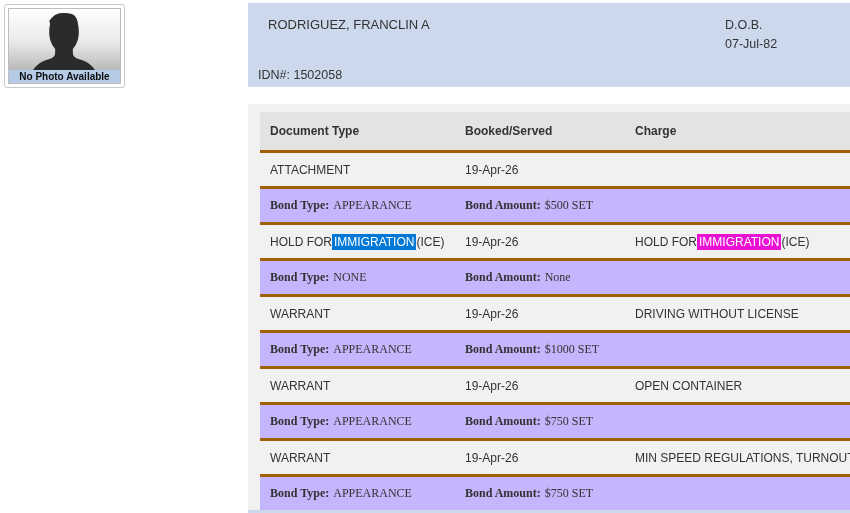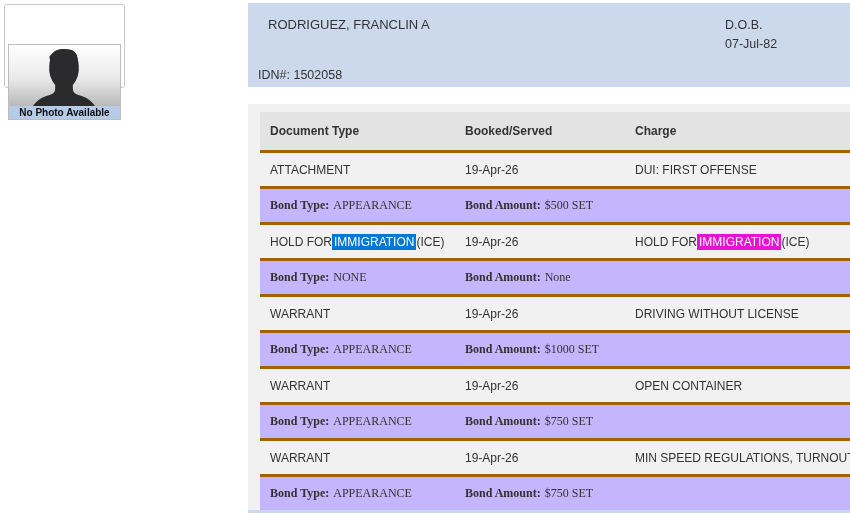--- a/index.html
+++ b/index.html
@@ -4,21 +4,21 @@
 <style>
   * { margin:0; padding:0; box-sizing:border-box; }
   html,body { width:850px; height:513px; background:#ffffff; overflow:hidden;
     font-family:"Liberation Sans","DejaVu Sans",sans-serif; }
 
   
   .photo-card { position:absolute; left:4px; top:4px; width:121px; height:84px;
     background:#ffffff; border:1px solid #c9c9c9; border-radius:3px; padding:3px; }
   .photo-inner { position:relative; width:100%; height:100%;
     background:linear-gradient(180deg,#ffffff 0%,#e9e9e9 45%,#a3a3a3 100%);
-    border:1px solid #bdbdbd; overflow:hidden;margin-top:36px; }
+    border:1px solid #bdbdbd; overflow:hidden; }
   .photo-inner svg { position:absolute; left:0; top:0; width:100%; height:100%; }
   .photo-caption { position:absolute; left:0; right:0; bottom:0; height:13px;
     background:#b5cbe8; color:#0d0d0d; font-size:10px; font-weight:bold;
     text-align:center; line-height:13px; letter-spacing:0; }
 
   
   .content { position:absolute; left:248px; top:0; width:602px; height:513px; }
   .band { position:absolute; left:0; width:602px; background:#ccd9ec; color:#333; }
   .name-band { top:3px; height:68px; padding:14px 0 0 20px; font-size:13px; }
   .dob-block { position:absolute; left:477px; top:13px; font-size:12.5px; line-height:19px; color:#333; }
@@ -80,23 +80,20 @@
       <div class="cell c3">Charge</div>
     </div>
     <div id="table-body">
         <div class="trow doc">
           <div class="cell c1">
             <span>ATTACHMENT</span>
           </div>
           <div class="cell c2">
             <span>19-Apr-26</span>
           </div>
-          <div class="cell c3">
-            <span>DUI: FIRST OFFENSE</span>
-          </div>
         </div>
         <div class="trow bond">
           <div class="cell c1">
             <span class="bold">Bond Type:</span>
             <span>APPEARANCE</span>
           </div>
           <div class="cell c2">
             <span class="bold">Bond Amount:</span>
             <span>$500 SET</span>
           </div>

